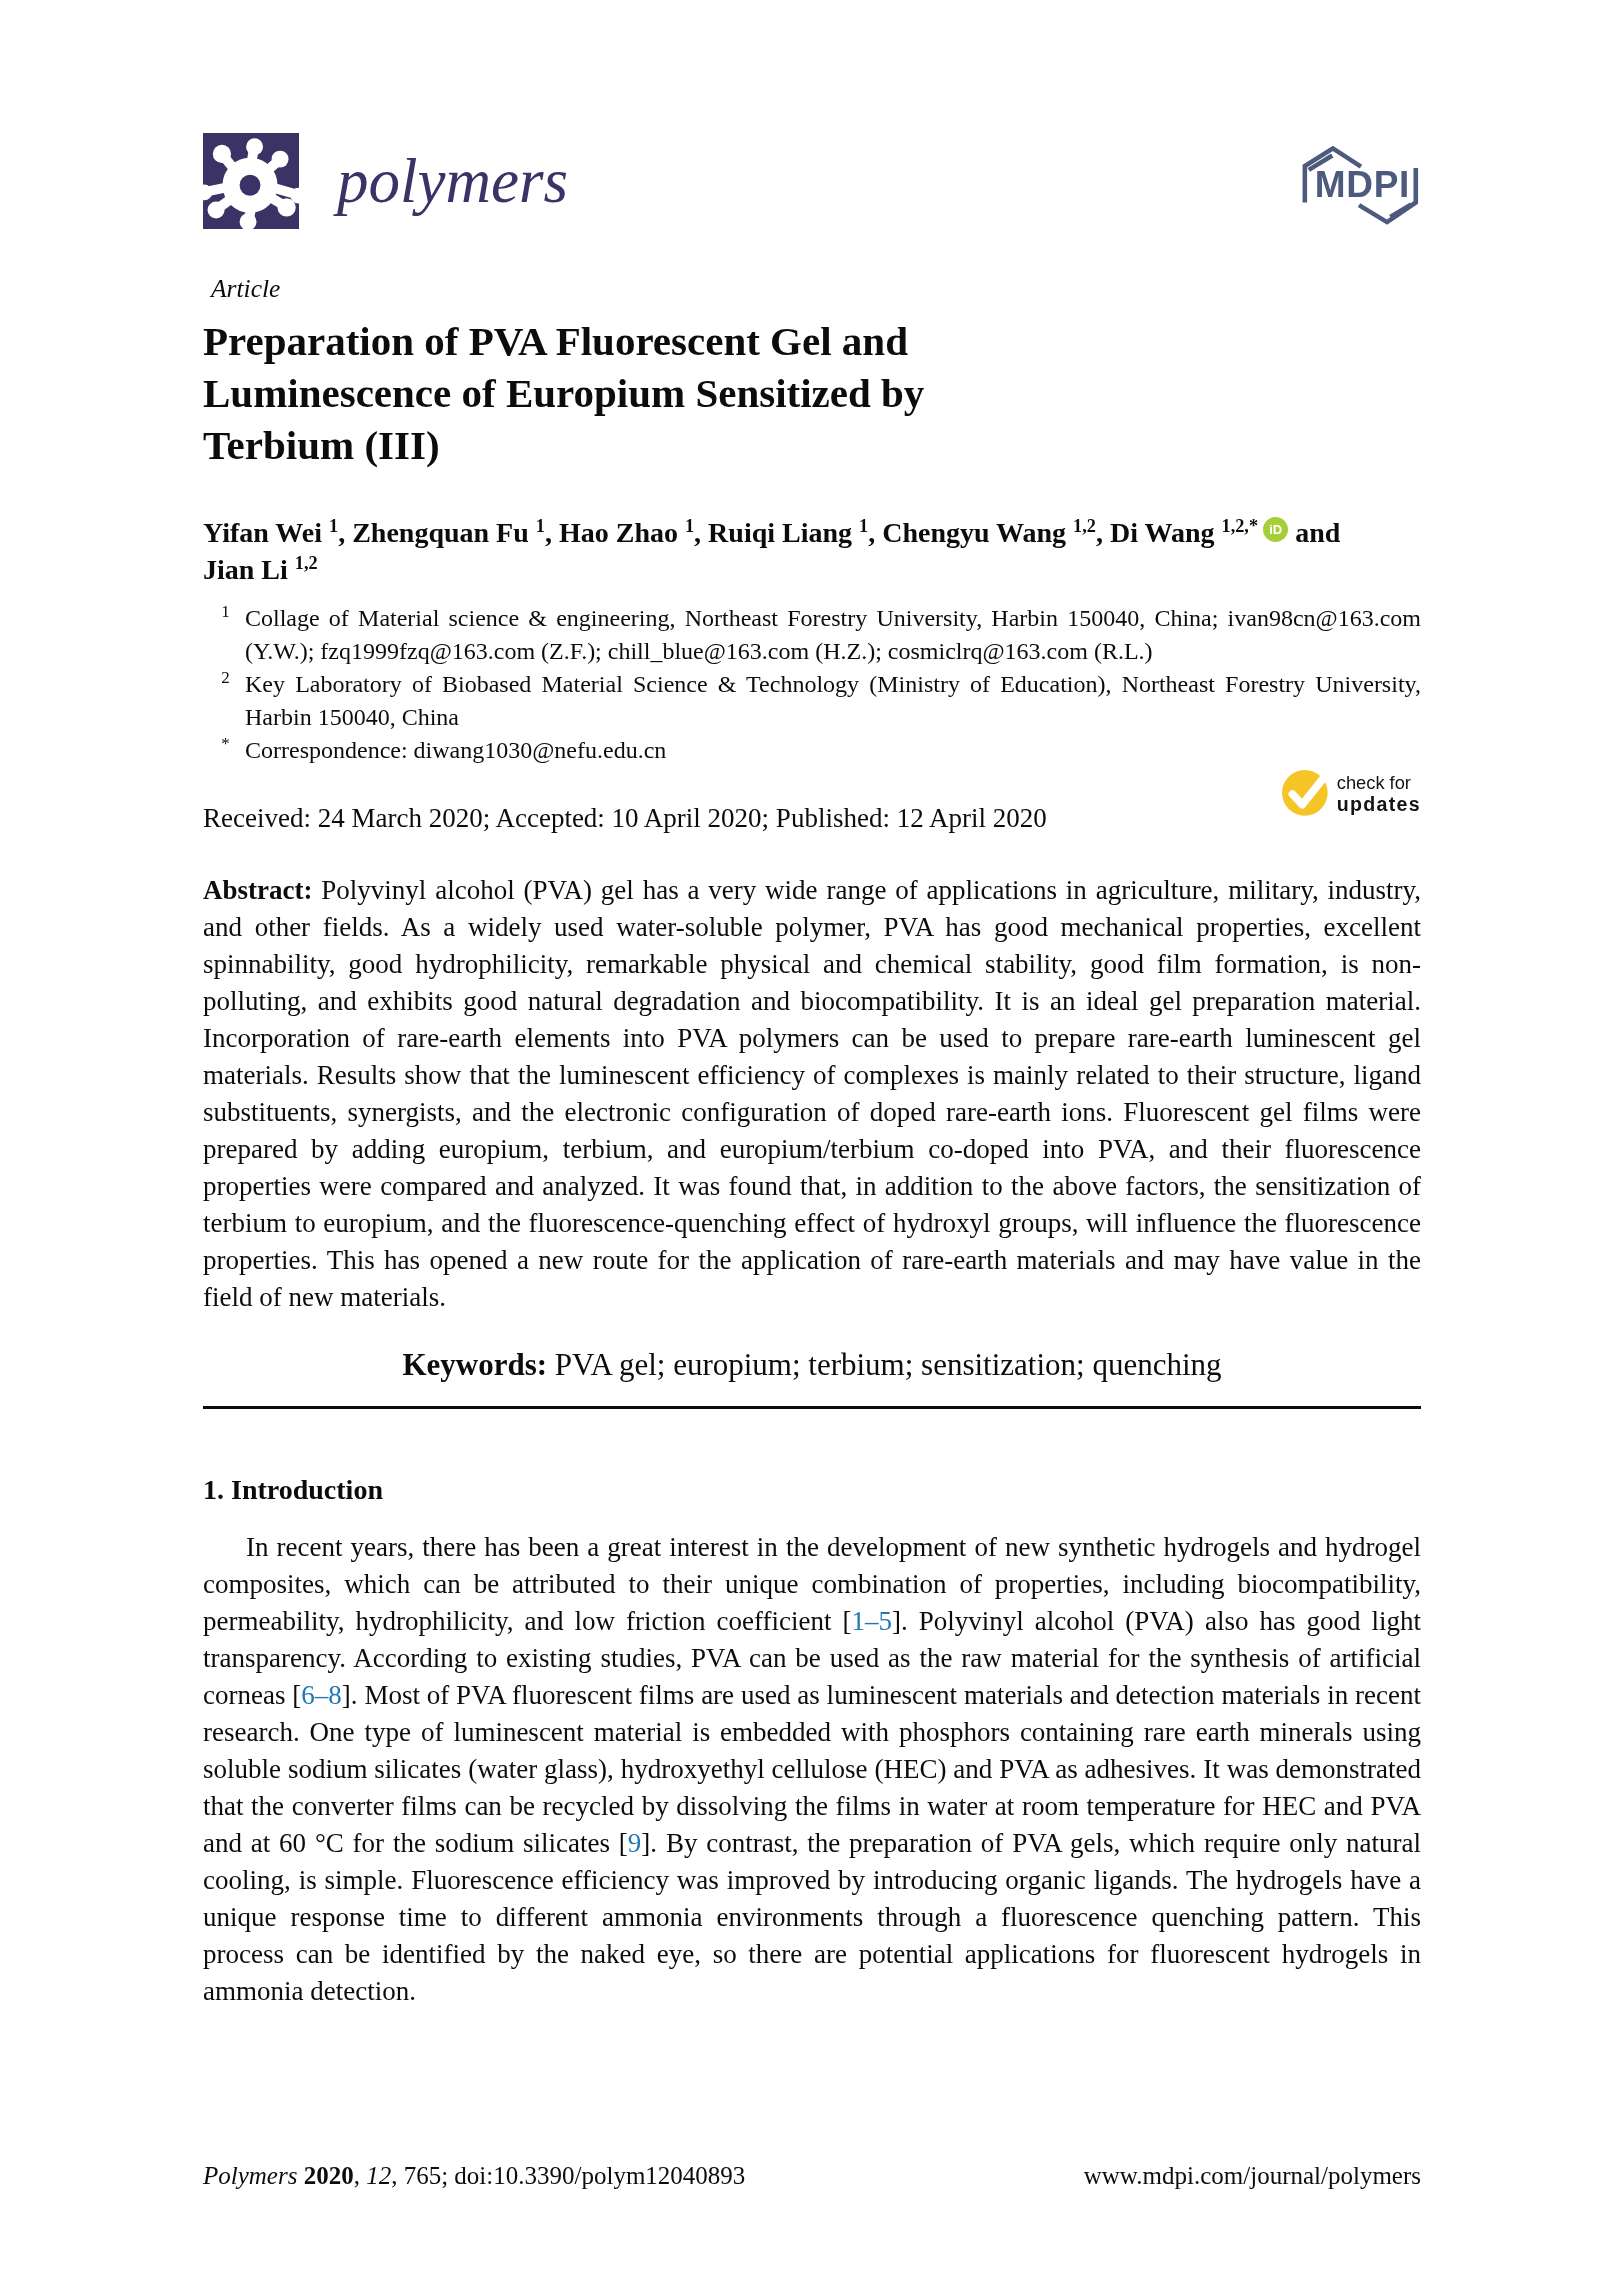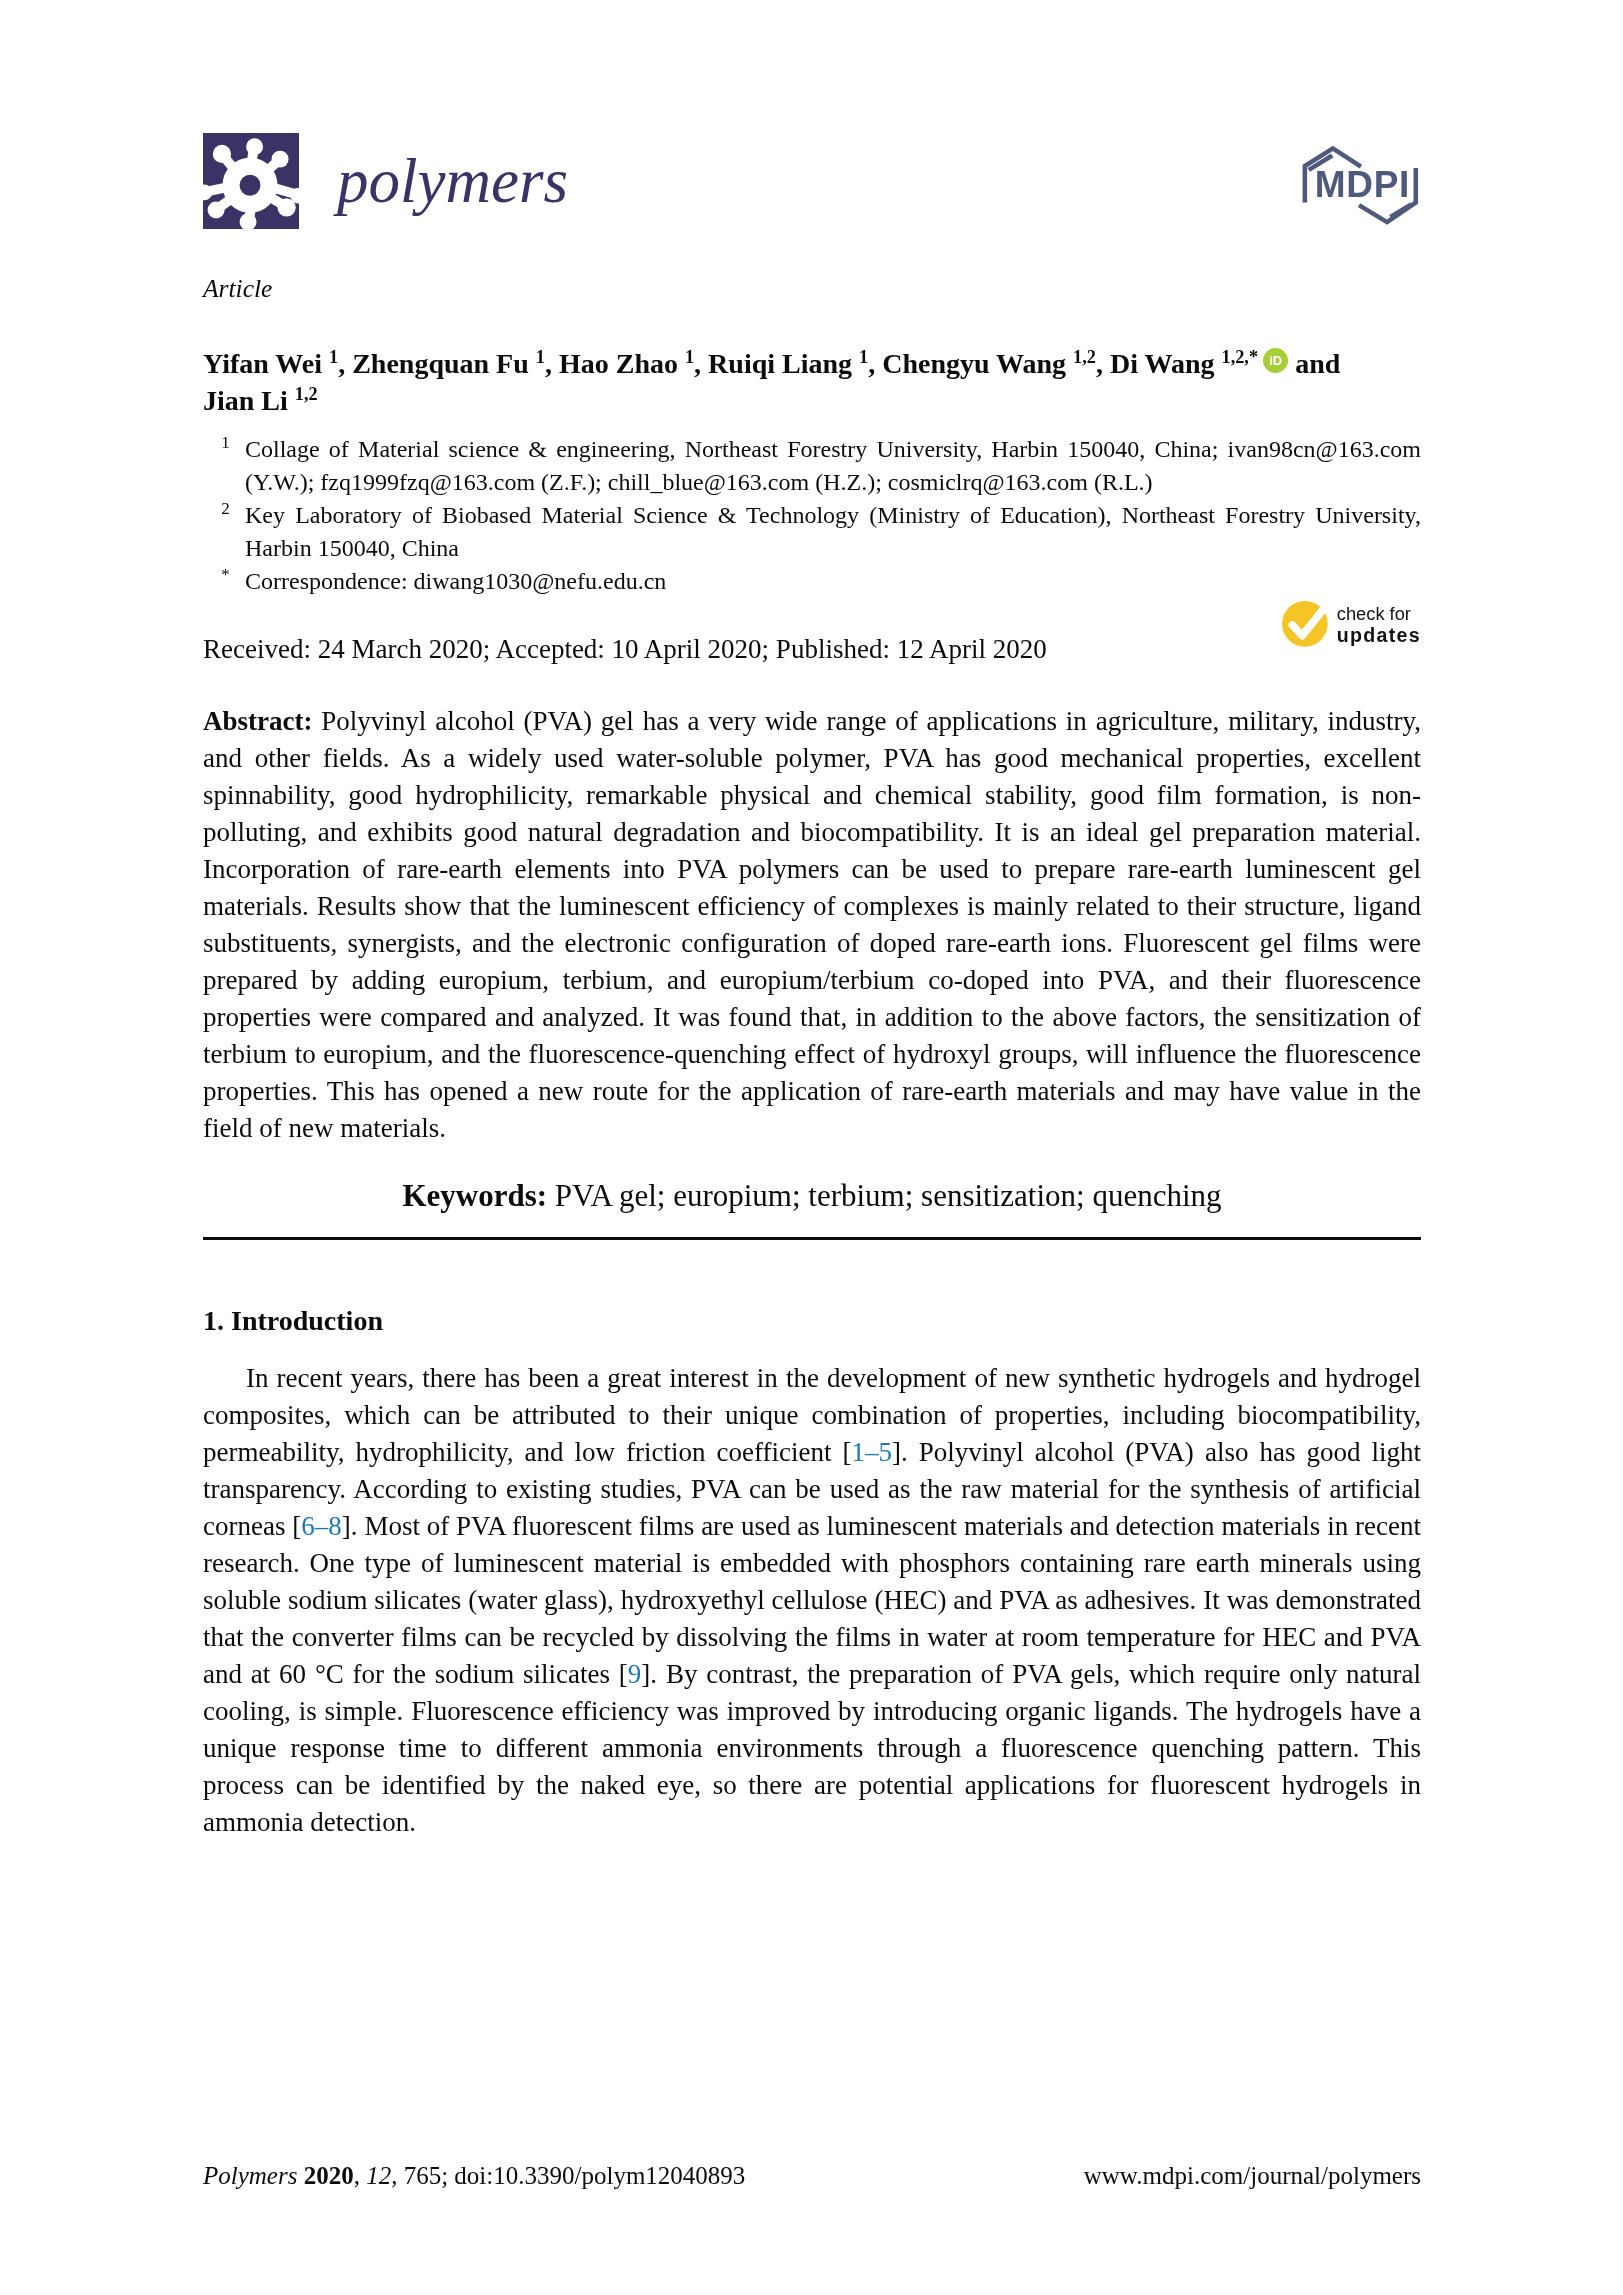--- a/index.html
+++ b/index.html
@@ -12,21 +12,21 @@
   .journal-logo{display:flex;align-items:center;}
   .logo-square{width:96px;height:96px;}
   .logo-square svg{display:block;}
   .logo-word{margin-left:38px;font-style:italic;font-size:63px;line-height:96px;color:#3b3366;
              font-family:"Liberation Serif",serif;}
   .mdpi-logo{position:relative;width:124px;height:85px;margin-top:11.8px;}
   .mdpi-logo svg{position:absolute;left:0;top:0;}
   .mdpi-word{position:absolute;left:17.7px;top:19.6px;font-family:"Liberation Sans",sans-serif;
              font-weight:bold;font-size:37px;color:#4d5a7d;letter-spacing:0.7px;}
 
-  .article-label{margin-top:47px;font-style:italic;font-size:25.5px;line-height:26px;}
+  .article-label{margin-top:47px;font-style:italic;font-size:25.5px;line-height:26px;margin-left:8px;}
   .title{margin-top:13px;font-weight:bold;font-size:41px;line-height:52px;}
 
   .authors{margin-top:43px;font-weight:bold;font-size:28px;line-height:37px;}
   .authors sup{font-size:18.3px;line-height:0;}
   .orcid-icon{display:inline-flex;width:25px;height:25px;border-radius:50%;background:#a6ce39;
               color:#fff;font-family:"Liberation Sans",sans-serif;font-size:13px;font-weight:bold;
               align-items:center;justify-content:center;position:relative;top:-7.9px;margin-left:5.2px;}
 
   .affiliations{margin-top:14.4px;font-size:24px;line-height:33px;}
   .aff-row{display:flex;}
@@ -100,20 +100,25 @@
             <path d="M95,92 L138,118 L182,88 L182,35"></path>
             <path d="M175,91 L143,110"></path>
           </g>
         </svg>
         <div class="mdpi-word">MDPI</div>
       </div>
     </div>
 
     <div class="article-label">Article</div>
 
+    <div class="title">
+      <div>Preparation of PVA Fluorescent Gel and</div>
+      <div>Luminescence of Europium Sensitized by</div>
+      <div>Terbium (III)</div>
+    </div>
 
     <div class="authors"><span>Yifan Wei </span><sup>1</sup><span>, Zhengquan Fu </span><sup>1</sup><span>, Hao Zhao </span><sup>1</sup><span>, Ruiqi Liang </span><sup>1</sup><span>, Chengyu Wang </span><sup>1,2</sup><span>, Di Wang </span><sup>1,2,*</sup><span class="orcid-icon">iD</span><span> and</span><br><span>Jian Li </span><sup>1,2</sup></div>
 
     <div class="affiliations">
       <div class="aff-row">
         <div class="aff-marker"><sup>1</sup></div>
         <div class="aff-text">Collage of Material science &amp; engineering, Northeast Forestry University, Harbin 150040, China; ivan98cn@163.com (Y.W.); fzq1999fzq@163.com (Z.F.); chill_blue@163.com (H.Z.); cosmiclrq@163.com (R.L.)</div>
       </div>
       <div class="aff-row">
         <div class="aff-marker"><sup>2</sup></div>

